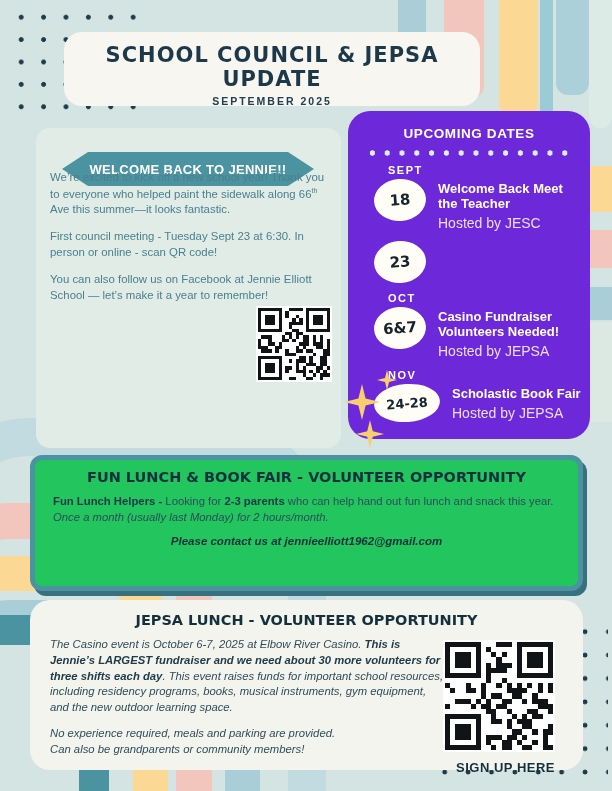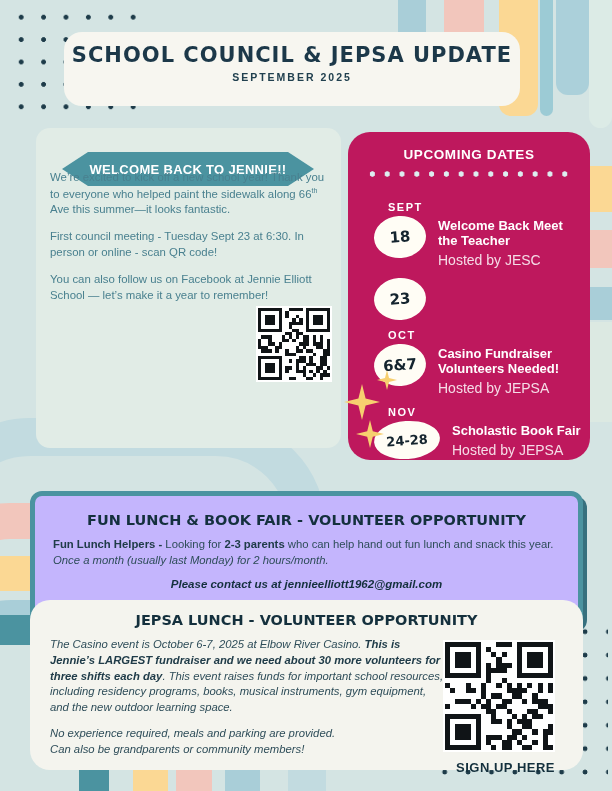--- a/index.html
+++ b/index.html
@@ -35,21 +35,21 @@
   .arc-pink {left:-70px;top:503px;width:210px;height:330px;border:36px solid #f2c6bc;border-radius:80px;}
   .arc-yellow{left:-70px;top:556px;width:168px;height:300px;border:35px solid #fbd894;border-radius:70px;}
   .arc-teal {left:-70px;top:615px;width:119px;height:250px;border:30px solid #4b93a0;border-radius:60px;}
   .spark{position:absolute;background:#f7cf6f;z-index:3;
     clip-path:polygon(50% 0,60% 40%,100% 50%,60% 60%,50% 100%,40% 60%,0 50%,40% 40%);}
   .sp1{left:377px;top:370px;width:20px;height:20px;}
   .sp2{left:344px;top:384px;width:36px;height:36px;}
   .sp3{left:356px;top:420px;width:28px;height:28px;}
 
   
-  .header-card{position:absolute;left:64px;top:32px;width:456px;height:74px;background:#f7f6f0;
+  .header-card{position:absolute;left:64px;top:32px;width:416px;height:74px;background:#f7f6f0;
     border-radius:18px;z-index:2;text-align:center;}
   .header-title{margin-top:11px;font-size:21px;font-weight:800;color:#1c3849;letter-spacing:1px;
     font-family:"DejaVu Sans",sans-serif;}
   .header-sub{margin-top:4px;font-size:10.5px;font-weight:600;letter-spacing:2px;color:#21404f;}
 
   
   .mint-card{position:absolute;left:36px;top:128px;width:305px;height:320px;background:#e1ece6;
     border-radius:14px;z-index:1;}
   .banner{position:absolute;left:62px;top:124px;width:252px;height:34px;background:#4b93a0;z-index:2;
     clip-path:polygon(26px 0,calc(100% - 26px) 0,100% 50%,calc(100% - 26px) 100%,26px 100%,0 50%);
@@ -63,41 +63,41 @@
   sup{font-size:7px;}
   .gift{display:inline-block;width:10px;height:10px;background:#e8826f;border-radius:1px;
     position:relative;vertical-align:-1px;margin-left:3px;}
   .gift::before{content:"";position:absolute;left:4px;top:0;width:2px;height:100%;background:#f6d7a0;}
   .gift::after{content:"";position:absolute;left:-1px;top:-3px;width:12px;height:3px;background:#e8826f;}
   .qr-box{background:#ffffff;padding:2px;}
   .qr1{position:absolute;left:256px;top:306px;width:72px;height:72px;z-index:2;}
   .qr-box svg{display:block;width:100%;height:100%;shape-rendering:crispEdges;}
 
   
-  .dates-panel{position:absolute;left:348px;top:132px;width:242px;height:328px;background:#be185d;
+  .dates-panel{position:absolute;left:348px;top:111px;width:242px;height:328px;background:#6d28d9;
     border-radius:22px;z-index:1;color:#ffffff;}
   .dates-title{text-align:center;margin-top:15px;font-size:13.5px;font-weight:800;letter-spacing:.6px;}
   .dates-dots{margin:9px auto 0;width:208px;height:6px;
     background-image:radial-gradient(circle,#ddeef0 2.4px,transparent 3px);background-size:14.8px 6px;}
-  .events{margin-top:24px;padding-left:26px;}
+  .events{margin-top:8px;padding-left:26px;}
   .ev-month{font-size:11px;font-weight:800;letter-spacing:1.5px;margin:5px 0 3px 14px;}
   .ev-month:empty{display:none;}
   .ev-row{display:flex;align-items:flex-start;margin-bottom:9px;}
   .ev-oval{flex:0 0 auto;width:52px;height:42px;background:#fffdf5;border-radius:50%;
     display:flex;align-items:center;justify-content:center;color:#14242e;font-weight:800;
     font-size:15px;font-family:"DejaVu Sans",sans-serif;transform:rotate(-4deg);}
   .ev-oval.wide{width:66px;height:38px;font-size:13px;}
   .ev-text{margin-left:12px;padding-top:2px;width:142px;}
   .ev-title{font-size:13px;font-weight:700;line-height:1.18;}
   .ev-sub{font-size:14px;color:rgba(255,255,255,.85);margin-top:3px;line-height:1.25;}
 
   
-  .fun-card{position:absolute;left:30px;top:455px;width:553px;height:136px;background:#c4b5fd;
+  .fun-card{position:absolute;left:30px;top:455px;width:553px;height:136px;background:#22c55e;
     border:5px solid #4b93a0;border-radius:12px;box-shadow:4px 5px 0 #37707e;z-index:1;
-    box-sizing:border-box;padding:16px 18px 0;margin-top:36px;}
+    box-sizing:border-box;padding:9px 18px 0;}
   .card-title{text-align:center;font-size:14.5px;font-weight:800;color:#14303d;
     font-family:"DejaVu Sans",sans-serif;}
   .rich-p{margin-top:9px;font-size:11.3px;line-height:1.4;color:#2e4d59;}
   .rich-p b{font-weight:700;color:#203c49;}
   .fun-contact{text-align:center;margin-top:9px;font-size:11.5px;font-weight:700;
     font-style:italic;color:#14303d;}
 
   
   .casino-card{position:absolute;left:30px;top:600px;width:553px;height:170px;background:#f4f4ee;
     border-radius:20px;z-index:1;box-sizing:border-box;padding:12px 20px 0;}

